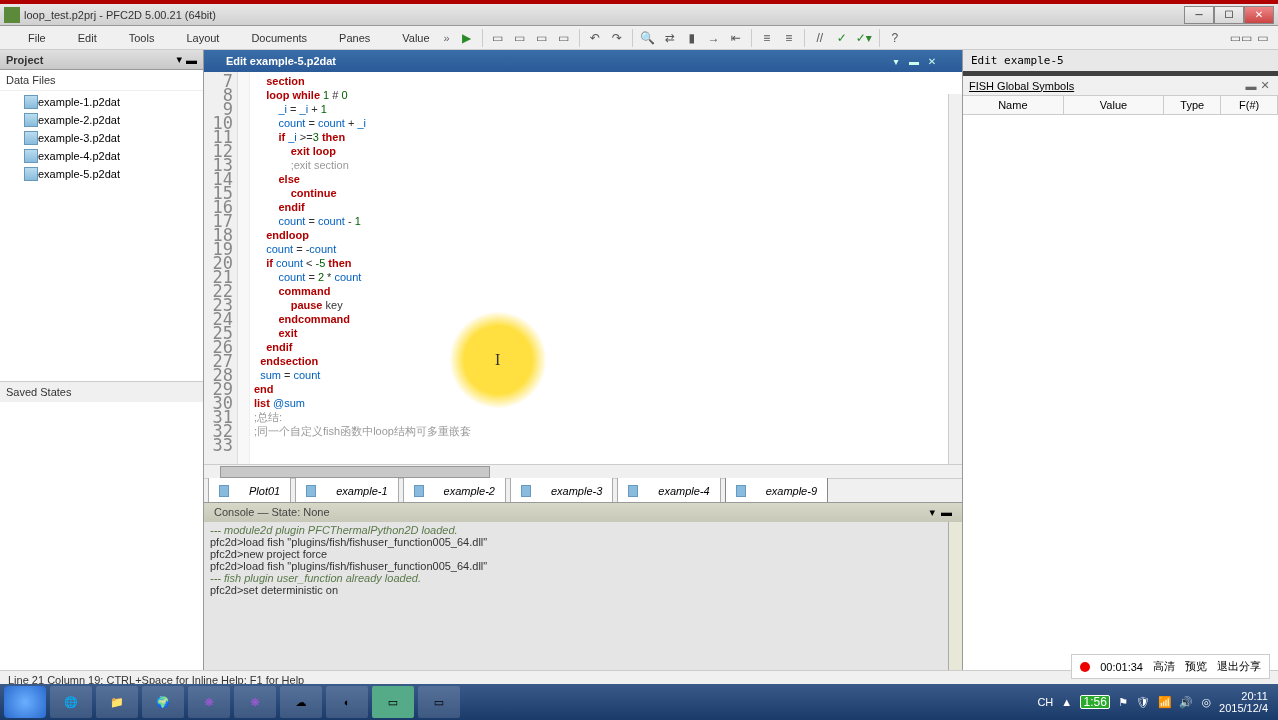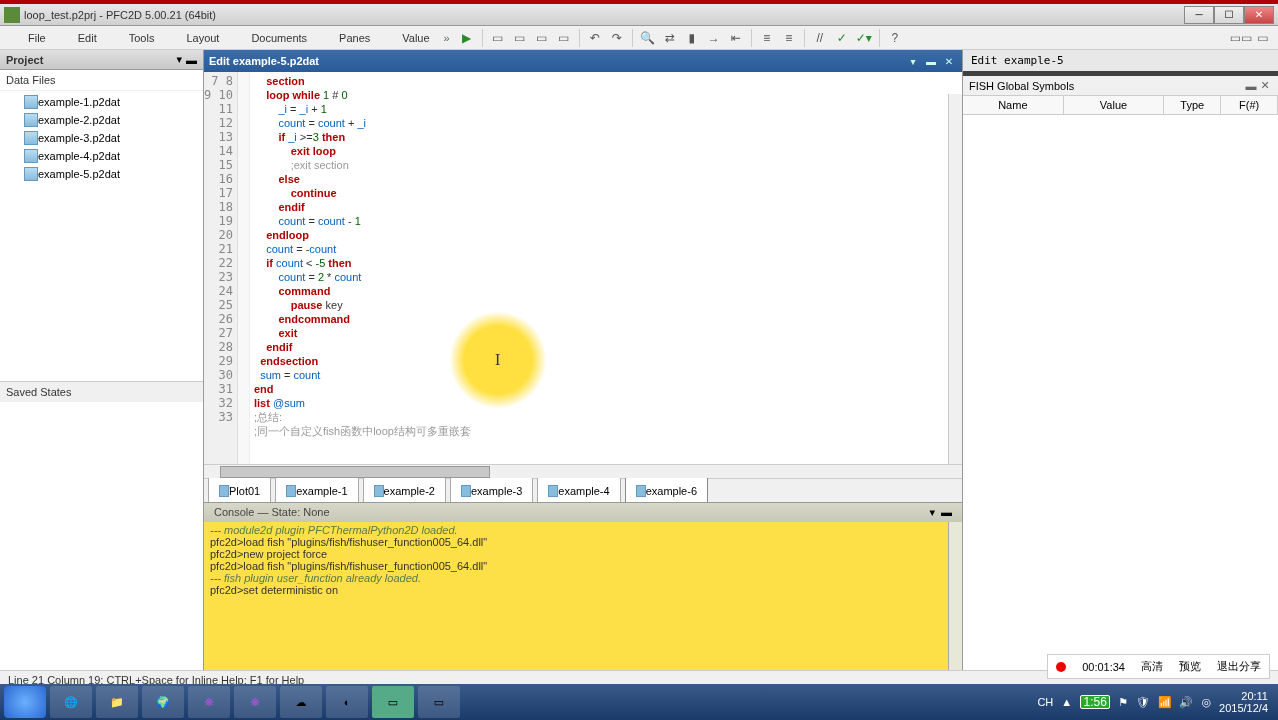--- a/index.html
+++ b/index.html
@@ -19,54 +19,54 @@
 .main { display: flex; height: 620px; }
 .left { width: 204px; background: #f8f8f8; border-right: 1px solid #999; display: flex; flex-direction: column; }
 .panel-hdr { background: linear-gradient(#e0e0e0,#c8c8c8); padding: 3px 6px; border-bottom: 1px solid #999; display: flex; align-items: center; }
 .panel-hdr .t { flex: 1; color: #333; font-weight: bold; }
 .tree { padding: 2px 0; flex: 0 0 290px; background: #fff; overflow: auto; }
 .tree-hdr { padding: 4px 6px; background: #fff; color: #333; border-bottom: 1px solid #eee; }
 .tree-item { padding: 2px 6px 2px 24px; display: flex; align-items: center; }
 .tree-item .fi { width: 14px; height: 14px; background: linear-gradient(#bde,#8bd); border: 1px solid #69b; }
 .saved { padding: 4px 6px; background: #f0f0f0; border-top: 1px solid #ccc; color: #333; }
 .center { flex: 1; display: flex; flex-direction: column; }
-.editor-hdr { background: linear-gradient(#3a6ea8,#2a5a98); color: #fff; padding: 4px 5px; display: flex; align-items: center; }
+.editor-hdr { background: linear-gradient(#3a6ea8,#2a5a98); color: #fff; padding: 4px 22px; display: flex; align-items: center; }
 .editor-hdr .t { flex: 1; font-weight: bold; }
 .editor-hdr .eb { width: 16px; height: 14px; margin-left: 2px; display: flex; align-items: center; justify-content: center; color: #cfe; font-size: 10px; }
 .editor { flex: 1; display: flex; background: #fff; position: relative; overflow: hidden; }
-.gutter { width: 34px; background: #f0f0f0; border-right: 1px solid #ddd; text-align: right; padding: 2px 4px 2px 0; color: #888; font-family: Consolas, monospace; font-size: 12px; line-height: 14px; }
+.gutter { width: 34px; background: #f0f0f0; border-right: 1px solid #ddd; text-align: right; padding: 2px 4px 2px 0; color: #888; font-family: Consolas, monospace; font-size: 17px; line-height: 14px; }
 .fold { width: 12px; background: #f8f8f8; border-right: 1px solid #eee; }
 .code { flex: 1; padding: 2px 4px; font-family: Consolas, monospace; font-size: 12px; line-height: 14px; white-space: pre; color: #333; position: relative; }
 .kw { color: #b00000; font-weight: bold; }
 .var { color: #0060c0; }
 .num { color: #006000; }
 .cmt { color: #999; }
 .hilite { position: absolute; width: 96px; height: 96px; border-radius: 50%; background: radial-gradient(circle, #ffe040 0%, #ffe040 50%, transparent 72%); left: 200px; top: 240px; pointer-events: none; z-index: 2; }
 .cursor-i { position: absolute; left: 245px; top: 281px; font-family: serif; font-size: 16px; color: #333; z-index: 3; }
 .hscroll { height: 14px; background: #f0f0f0; border-top: 1px solid #ccc; position: relative; }
 .hscroll .thumb { position: absolute; left: 16px; top: 1px; width: 270px; height: 12px; background: #c8c8c8; border: 1px solid #999; }
 .vscroll { position: absolute; right: 0; top: 22px; bottom: 0; width: 14px; background: #f0f0f0; border-left: 1px solid #ccc; }
 .filetabs { height: 24px; background: #f0f0f0; border-top: 1px solid #ccc; display: flex; align-items: center; padding: 2px 4px; gap: 4px; }
-.ftab { padding: 10px 10px; background: #fff; border: 1px solid #aaa; border-bottom: none; display: flex; align-items: center; gap: 0; font-size: 10px; }
+.ftab { padding: 10px 10px; background: #fff; border: 1px solid #aaa; border-bottom: none; display: flex; align-items: center; gap: 20px; font-size: 10px; font-style: italic; }
 .ftab .fi { width: 10px; height: 12px; background: #8bd; border: 1px solid #69b; }
 .ftab.active { background: #fff; border-color: #888; }
 .console-hdr { background: linear-gradient(#d8d8c8,#c8c8b8); padding: 3px 10px; display: flex; border-top: 1px solid #999; }
 .console-hdr .t { flex: 1; color: #444; }
-.console { height: 148px; background: #fde047; font-family: Consolas, monospace; font-size: 11px; padding: 2px 6px; color: #333; overflow: hidden; position: relative; }
+.console { height: 148px; background: #e5e5e5; font-family: Consolas, monospace; font-size: 11px; padding: 2px 6px; color: #333; overflow: hidden; position: relative; }
 .console .cmt2 { color: #5a7a4a; font-style: italic; }
 .console .vsc { position: absolute; right: 0; top: 0; bottom: 0; width: 14px; background: #e8e8d8; border-left: 1px solid #aaa; }
 .prompt-row { background: #c0c8a8; padding: 4px 6px; font-family: Consolas, monospace; font-size: 11px; border-top: 1px solid #999; }
 .right { width: 316px; background: #fff; border-left: 1px solid #999; display: flex; flex-direction: column; }
 .right .tab { background: #e8e8e8; padding: 4px 8px; border-bottom: 5px solid #404040; font-family: Consolas, monospace; }
 .right .mini-hdr { background: #f0f0f0; padding: 3px 6px; display: flex; align-items: center; border-bottom: 1px solid #ccc; font-family: Consolas, monospace; }
-.right .mini-hdr .t { flex: 1; }
+.right .mini-hdr .t { flex: 1; text-decoration: underline; }
 .right .mini-hdr .b { width: 14px; text-align: center; color: #666; }
 .right .cols { display: flex; border-bottom: 1px solid #ccc; background: #f8f8f8; }
 .right .cols .c { padding: 3px 6px; border-right: 1px solid #ccc; text-align: center; }
-.rec-bar { position: absolute; right: 8px; top: 654px; background: #fff; border: 1px solid #ccc; padding: 4px 8px; display: flex; gap: 16px; align-items: center; font-size: 11px; }
+.rec-bar { position: absolute; right: 8px; top: 654px; background: #fff; border: 1px solid #ccc; padding: 4px 8px; display: flex; gap: 10px; align-items: center; font-size: 11px; }
 .rec-dot { width: 10px; height: 10px; border-radius: 50%; background: #e00; }
 .statusbar { height: 22px; background: #f0f0f0; border-top: 1px solid #ccc; padding: 3px 8px; color: #333; }
 .taskbar { height: 36px; background: linear-gradient(#3a5a8a,#1a3a6a); display: flex; align-items: center; padding: 0 4px; gap: 4px; position: absolute; bottom: 0; left: 0; right: 0; }
 .start { width: 42px; height: 32px; border-radius: 4px; background: radial-gradient(circle, #6aafff,#2a6acf); }
 .tb-app { width: 42px; height: 32px; background: rgba(255,255,255,0.15); border-radius: 2px; display: flex; align-items: center; justify-content: center; }
 .tray { margin-left: auto; display: flex; align-items: center; gap: 8px; color: #fff; font-size: 10px; padding-right: 6px; }
 .tray .clock { text-align: right; line-height: 12px; }
 .battery { width: 30px; height: 14px; background: #2aaa2a; border: 1px solid #fff; border-radius: 2px; display: flex; align-items: center; justify-content: center; color: #fff; font-size: 12px; }
 </style>
 </head>
@@ -217,21 +217,21 @@
         <div class="ftab">
           <span class="fi"></span>
           <span>example-3</span>
         </div>
         <div class="ftab">
           <span class="fi"></span>
           <span>example-4</span>
         </div>
         <div class="ftab active">
           <span class="fi"></span>
-          <span>example-6</span>
+          <span>example-9</span>
         </div>
       </div>
     <div class="console-hdr">
       <span class="t">Console — State: None</span>
       <span>▾</span>
       <span style="margin-left:6px">▬</span>
     </div>
     <div class="console" id="console">
       <div class="cmt2">--- module2d plugin PFCThermalPython2D loaded.</div>
         <div>pfc2d&gt;load fish "plugins/fish/fishuser_function005_64.dll"</div>

